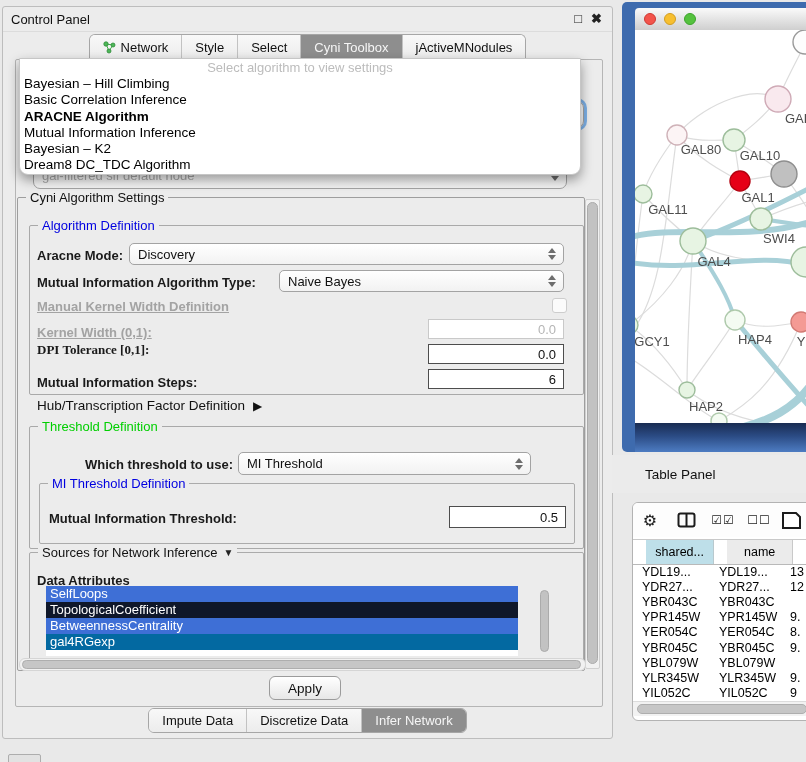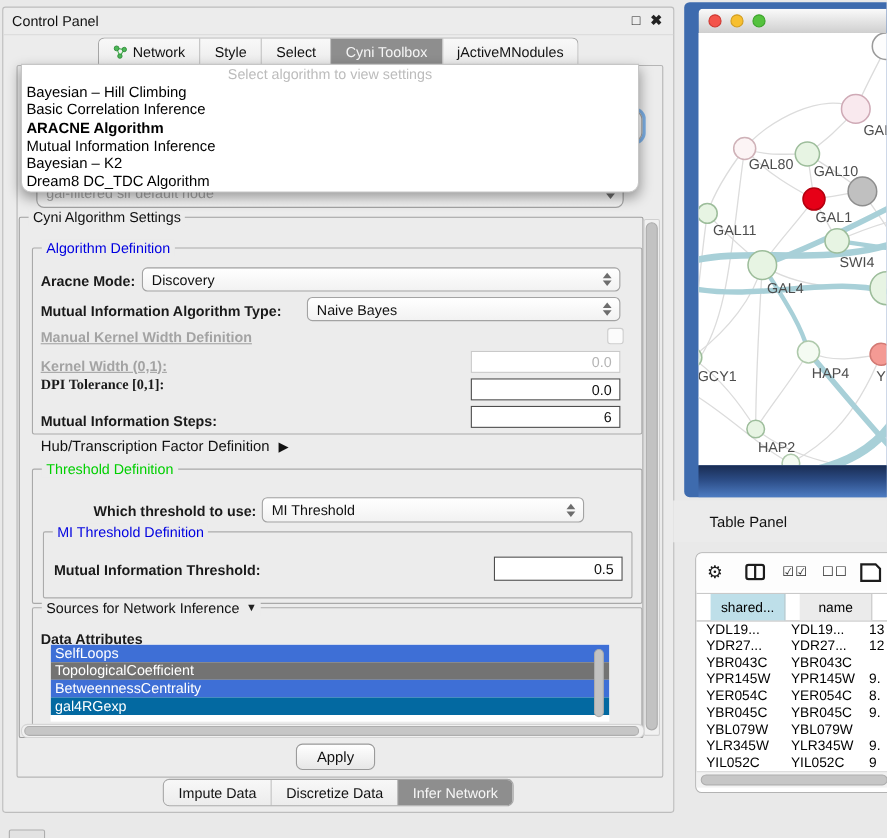--- a/index.html
+++ b/index.html
@@ -256,23 +256,23 @@
     <span>0.5</span>
   </div>
 
   <div class="abs fieldset" style="left:26px;top:545px;width:553px;height:112px;border-color:#ababab;">
     <span class="legend" style="color:#111;display:flex;align-items:center;gap:6px;">
       <span>Sources for Network Inference</span>
       <span style="font-size:10px;color:#222;">▼</span>
     </span>
   </div>
   <span class="abs lbl" style="left:34px;top:566px;">Data Attributes</span>
-  <div class="abs" style="left:43px;top:579px;width:508px;height:70px;background:#fff;overflow:hidden;">
+  <div class="abs" style="left:43px;top:579px;width:472px;height:70px;background:#fff;overflow:hidden;">
       <div class="attr-item" style="background: rgb(62, 111, 214);">SelfLoops</div>
-      <div class="attr-item" style="background: #737373;">TopologicalCoefficient</div>
+      <div class="attr-item" style="background: #0f172a;">TopologicalCoefficient</div>
       <div class="attr-item" style="background: rgb(62, 111, 214);">BetweennessCentrality</div>
       <div class="attr-item" style="background: #0369a1;">gal4RGexp</div>
     </div>
   <div class="abs vscroll" style="left:536px;top:583px;width:11px;height:62px;border:none;background:transparent;">
     <div class="vthumb" style="top:0;height:60px;"></div>
   </div>
   <div class="abs hscroll" style="left:16px;top:651px;width:565px;height:11px;">
     <div class="hthumb" style="left:2px;width:557px;"></div>
   </div>
 

